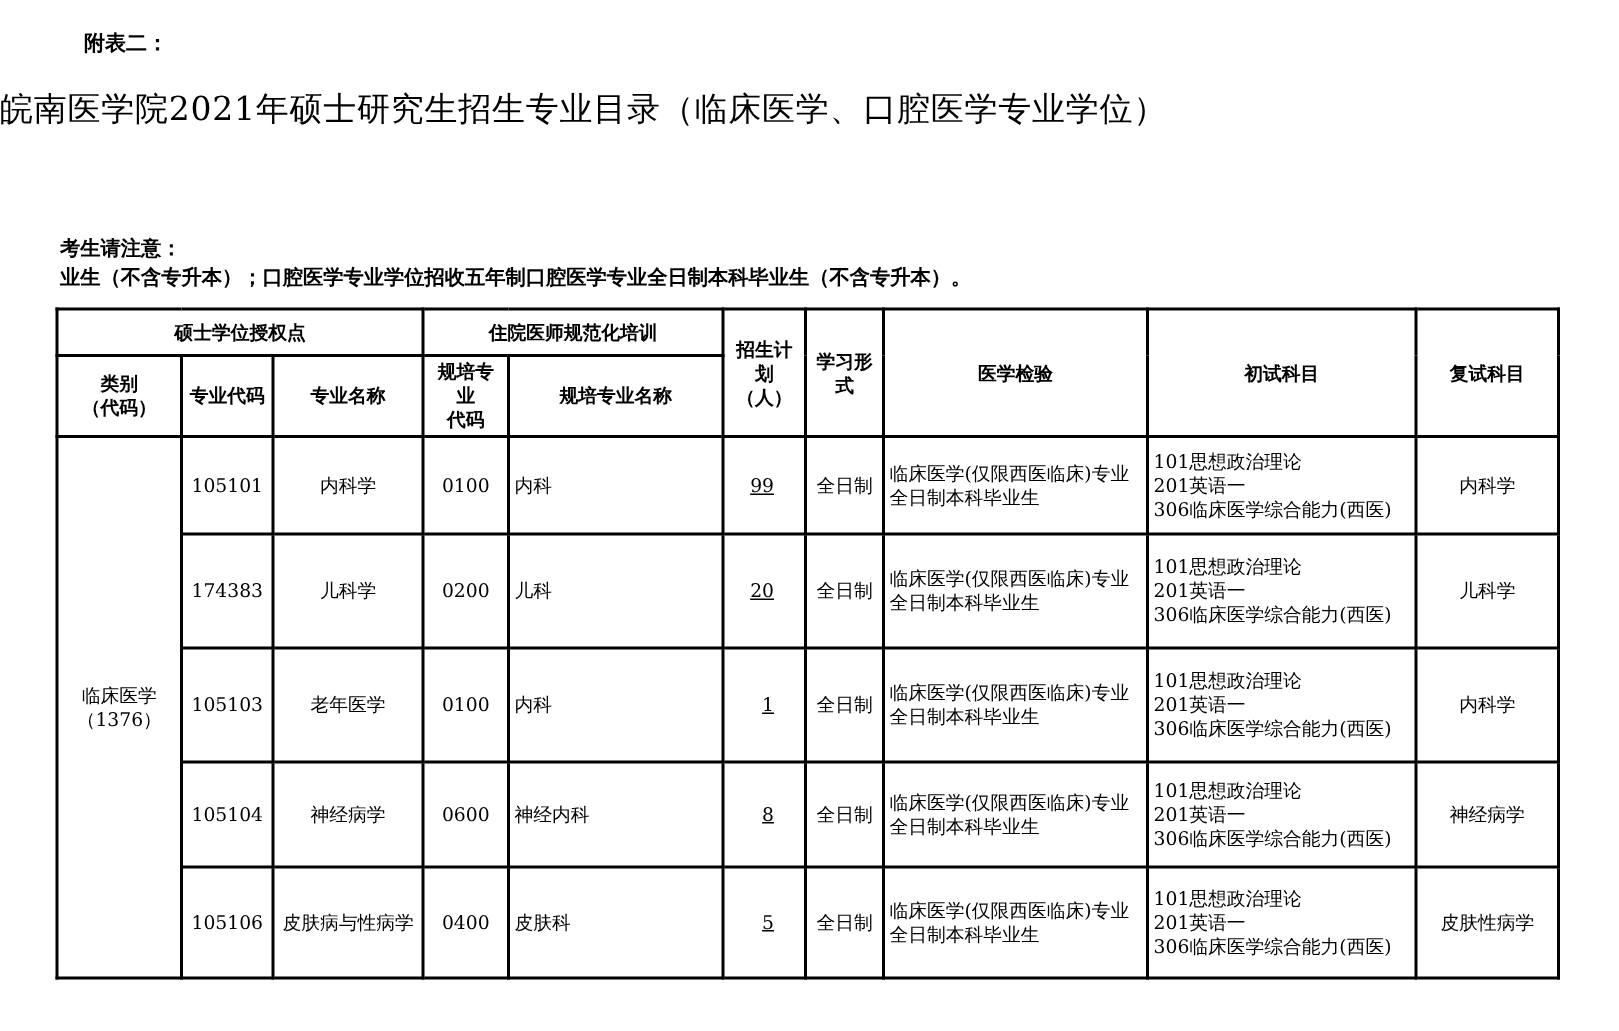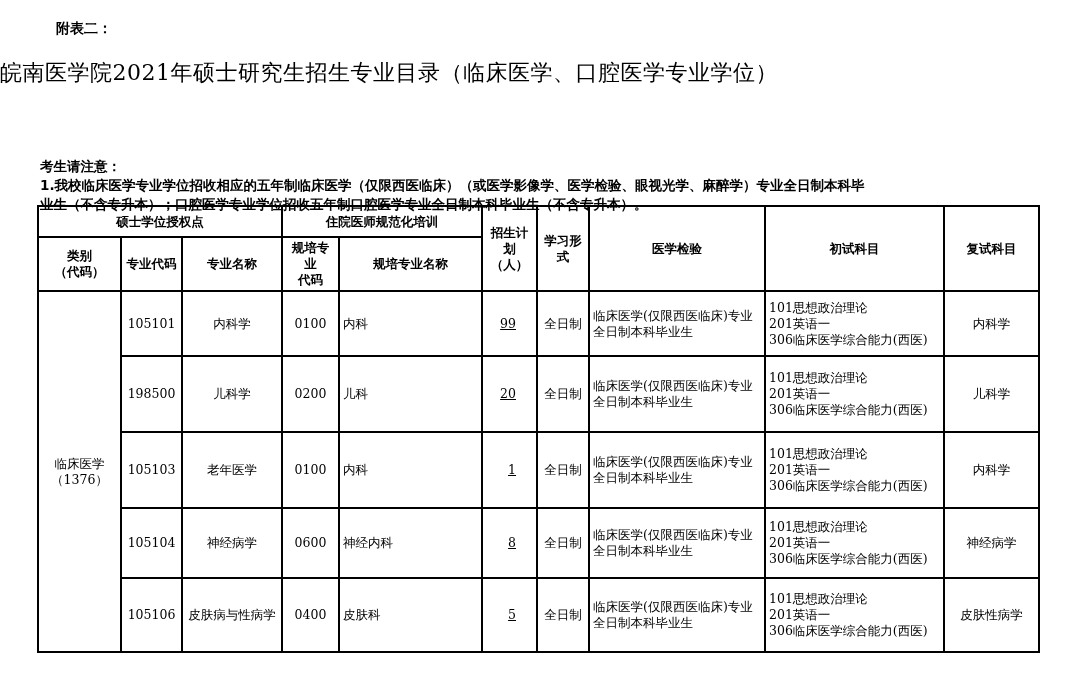--- a/index.html
+++ b/index.html
@@ -20,21 +20,20 @@
   .pre { white-space: pre-line; }
 </style>
 </head>
 <body>
 
 <div class="appendix">附表二：</div>
 <div class="title">皖南医学院2021年硕士研究生招生专业目录（临床医学、口腔医学专业学位）</div>
 
 <div class="notes">
   <div>考生请注意：</div>
-  <div>1.我校临床医学专业学位招收相应的五年制临床医学（仅限西医临床）（或医学影像学、医学检验、眼视光学、麻醉学）专业全日制本科毕</div>
   <div>业生（不含专升本）；口腔医学专业学位招收五年制口腔医学专业全日制本科毕业生（不含专升本）。</div>
 </div>
 
 <table class="catalog">
   <colgroup>
     <col style="width:83px">
       <col style="width:61px">
       <col style="width:100px">
       <col style="width:57px">
       <col style="width:143px">
@@ -77,21 +76,21 @@
       <td class="left">内科</td>
       <td class="right">99</td>
       <td>全日制</td>
       <td class="left">临床医学(仅限西医临床)专业全日制本科毕业生</td>
       <td class="left pre">101思想政治理论
 201英语一
 306临床医学综合能力(西医)</td>
       <td>内科学</td>
     </tr>
     <tr class="r2">
-      <td>198500</td>
+      <td>174383</td>
       <td>儿科学</td>
       <td>0200</td>
       <td class="left">儿科</td>
       <td class="right">20</td>
       <td>全日制</td>
       <td class="left">临床医学(仅限西医临床)专业全日制本科毕业生</td>
       <td class="left pre">101思想政治理论
 201英语一
 306临床医学综合能力(西医)</td>
       <td>儿科学</td>

